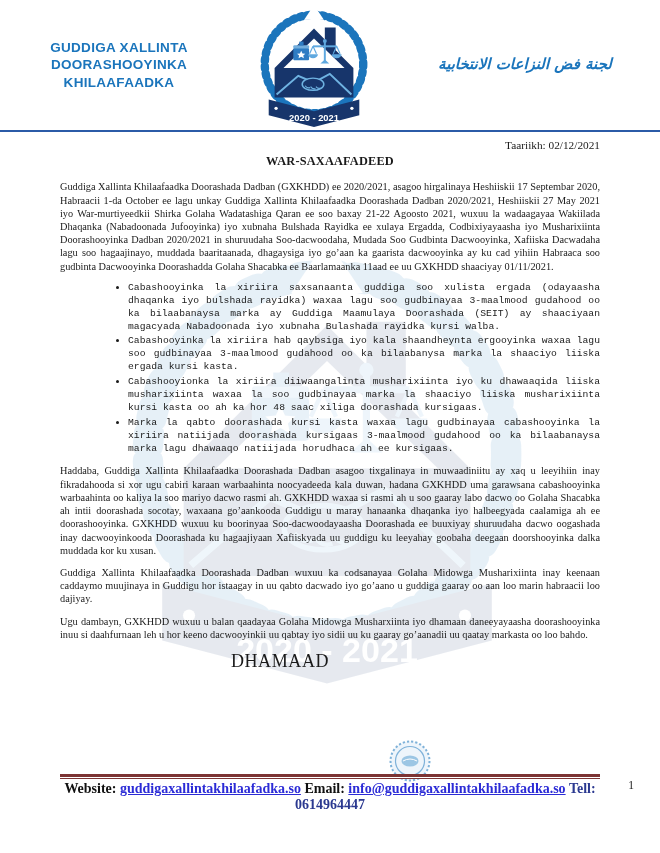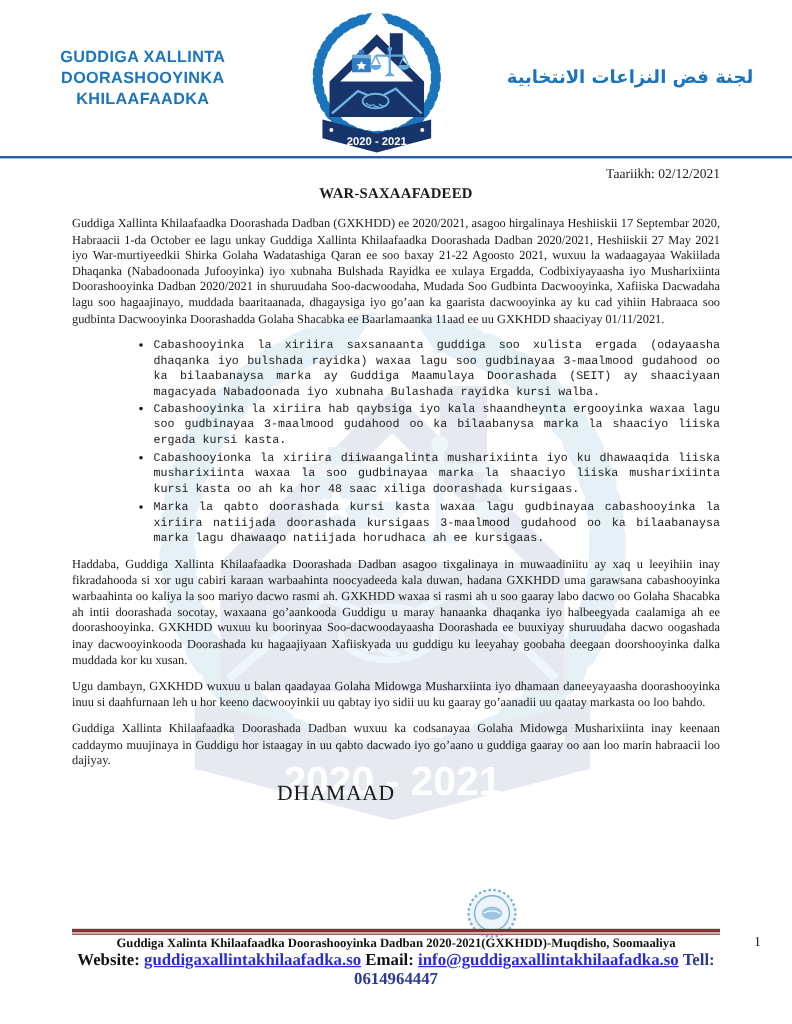--- a/index.html
+++ b/index.html
@@ -5,21 +5,21 @@
   html,body{margin:0;padding:0;background:#888;}
   .page{position:relative;width:660px;height:853px;margin:0 auto;background:#ffffff;overflow:hidden;
         font-family:"Liberation Serif",serif;color:#1a1a1a;}
   
   .header{position:absolute;top:0;left:0;right:0;height:130px;display:flex;align-items:center;
           justify-content:space-between;padding:0 10px;box-sizing:border-box;z-index:3;background:#fff;}
   .org-block{width:218px;text-align:center;font-family:"Liberation Sans",sans-serif;
              font-weight:bold;font-size:13.5px;line-height:1.3;color:#1B75BC;letter-spacing:.3px;}
   .logo-wrap{width:165px;display:flex;justify-content:center;align-items:flex-start;margin-top:4px;}
   .intl-block{width:250px;text-align:center;font-family:"DejaVu Sans","Liberation Sans",sans-serif;color:#1B75BC;}
-  .arabic-name{font-size:15px;font-weight:bold;direction:rtl;margin-bottom:3px;}
+  .arabic-name{font-size:15px;font-weight:bold;direction:rtl;margin-bottom:3px;font-style:italic;}
   .english-name{font-family:"Liberation Sans",sans-serif;font-weight:bold;font-size:12px;
                 letter-spacing:.4px;color:#1F7BC0;line-height:1.35;}
   .header-rule{position:absolute;top:130px;left:0;right:0;border-top:2px solid #2B5BA7;z-index:3;}
   
   .content{position:absolute;top:135px;left:60px;right:60px;z-index:2;
            font-size:10.3px;line-height:1.285;text-align:justify;}
   .date-line{text-align:right;font-size:11.3px;margin:3px 0 1px 0;}
   .doc-title{text-align:center;font-weight:bold;font-size:12.3px;margin:1px 0 11px 0;letter-spacing:.2px;}
   .content p{margin:0 0 9px 0;}
   ul.notice-list{margin:0 0 9px 0;padding-left:68px;}
@@ -116,38 +116,37 @@
     <p>Guddiga Xallinta Khilaafaadka Doorashada Dadban (GXKHDD) ee 2020/2021, asagoo hirgalinaya Heshiiskii 17 Septembar 2020, Habraacii 1-da October ee lagu unkay Guddiga Xallinta Khilaafaadka Doorashada Dadban 2020/2021, Heshiiskii 27 May 2021 iyo War-murtiyeedkii Shirka Golaha Wadatashiga Qaran ee soo baxay 21-22 Agoosto 2021, wuxuu la wadaagayaa Wakiilada Dhaqanka (Nabadoonada Jufooyinka) iyo xubnaha Bulshada Rayidka ee xulaya Ergadda, Codbixiyayaasha iyo Musharixiinta Doorashooyinka Dadban 2020/2021 in shuruudaha Soo-dacwoodaha, Mudada Soo Gudbinta  Dacwooyinka, Xafiiska Dacwadaha lagu soo hagaajinayo, muddada baaritaanada, dhagaysiga iyo go’aan ka gaarista dacwooyinka ay ku cad yihiin Habraaca soo gudbinta Dacwooyinka Doorashadda Golaha Shacabka ee Baarlamaanka 11aad ee uu GXKHDD shaaciyay 01/11/2021.</p>
 
     <ul class="notice-list">
       <li>Cabashooyinka la xiriira saxsanaanta guddiga soo xulista ergada (odayaasha dhaqanka iyo bulshada rayidka) waxaa lagu soo gudbinayaa 3-maalmood gudahood oo ka bilaabanaysa marka ay Guddiga Maamulaya Doorashada (SEIT) ay shaaciyaan magacyada Nabadoonada iyo xubnaha Bulashada rayidka kursi walba.</li>
       <li>Cabashooyinka la xiriira hab qaybsiga iyo kala shaandheynta ergooyinka waxaa lagu soo gudbinayaa 3-maalmood gudahood oo ka bilaabanysa marka la shaaciyo liiska ergada kursi kasta.</li>
       <li>Cabashooyionka la xiriira diiwaangalinta musharixiinta iyo ku dhawaaqida liiska musharixiinta waxaa la soo gudbinayaa marka la shaaciyo liiska musharixiinta kursi kasta oo ah ka hor 48 saac xiliga doorashada kursigaas.</li>
       <li>Marka la qabto doorashada kursi kasta waxaa lagu gudbinayaa cabashooyinka la xiriira natiijada doorashada kursigaas 3-maalmood gudahood oo ka bilaabanaysa marka lagu dhawaaqo natiijada horudhaca ah ee kursigaas.</li>
     </ul>
 
     <p>Haddaba, Guddiga Xallinta Khilaafaadka Doorashada Dadban asagoo tixgalinaya in muwaadiniitu ay xaq u leeyihiin inay fikradahooda  si xor ugu cabiri karaan warbaahinta noocyadeeda kala duwan, hadana GXKHDD uma garawsana cabashooyinka warbaahinta oo kaliya la soo mariyo dacwo rasmi ah. GXKHDD waxaa si rasmi ah u soo gaaray labo dacwo oo Golaha Shacabka ah intii doorashada socotay, waxaana go’aankooda Guddigu u maray hanaanka dhaqanka iyo halbeegyada caalamiga ah ee doorashooyinka. GXKHDD wuxuu ku boorinyaa Soo-dacwoodayaasha Doorashada ee buuxiyay shuruudaha dacwo oogashada inay dacwooyinkooda Doorashada ku hagaajiyaan Xafiiskyada uu guddigu ku leeyahay goobaha deegaan doorshooyinka dalka muddada kor ku xusan.</p>
+    <p>Guddiga Xallinta Khilaafaadka Doorashada Dadban wuxuu ka codsanayaa Golaha Midowga Musharixiinta inay keenaan caddaymo muujinaya in Guddigu hor istaagay in uu qabto dacwado iyo  go’aano u guddiga gaaray oo aan loo marin habraacii loo dajiyay.</p>
     <p>Ugu dambayn, GXKHDD wuxuu u balan qaadayaa Golaha Midowga Musharxiinta iyo dhamaan daneeyayaasha doorashooyinka inuu si daahfurnaan leh u hor keeno dacwooyinkii uu qabtay iyo sidii uu ku gaaray go’aanadii uu qaatay markasta oo loo bahdo.</p>
-    <p>Guddiga Xallinta Khilaafaadka Doorashada Dadban wuxuu ka codsanayaa Golaha Midowga Musharixiinta inay keenaan caddaymo muujinaya in Guddigu hor istaagay in uu qabto dacwado iyo  go’aano u guddiga gaaray oo aan loo marin habraacii loo dajiyay.</p>
 
     <div class="end-label">DHAMAAD</div>
   </div>
 
   <div class="seal">
     <svg viewBox="0 0 48 44" width="48" height="44">
       <circle cx="24" cy="22" r="19.5" fill="#eef5fb" stroke="#7FB2D9" stroke-width="2" stroke-dasharray="2.2 2"></circle>
       <circle cx="24" cy="22" r="14.5" fill="none" stroke="#7FB2D9" stroke-width="1.2"></circle>
       <ellipse cx="24" cy="22" rx="8.5" ry="5.5" fill="#9CC6E4"></ellipse>
       <path d="M17,22 q7,-4 14,0" fill="none" stroke="#ffffff" stroke-width="1"></path>
     </svg>
   </div>
 
   <div class="footer">
     <div class="footer-rule"></div>
-    <div class="footer-line1">Guddiga Xalinta Khilaafaadka Doorashooyinka  Dadban 2020-2021(GXKHDD)-Muqdisho, Soomaaliya</div>
     <div class="footer-line2">
       <span>Website:</span>
       <a class="footer-link">guddigaxallintakhilaafadka.so</a>
       <span>Email:</span>
       <a class="footer-link">info@guddigaxallintakhilaafadka.so</a>
       <span class="footer-tel">Tell: 0614964447</span>
     </div>
   </div>
   <div class="page-num">1</div>
 

